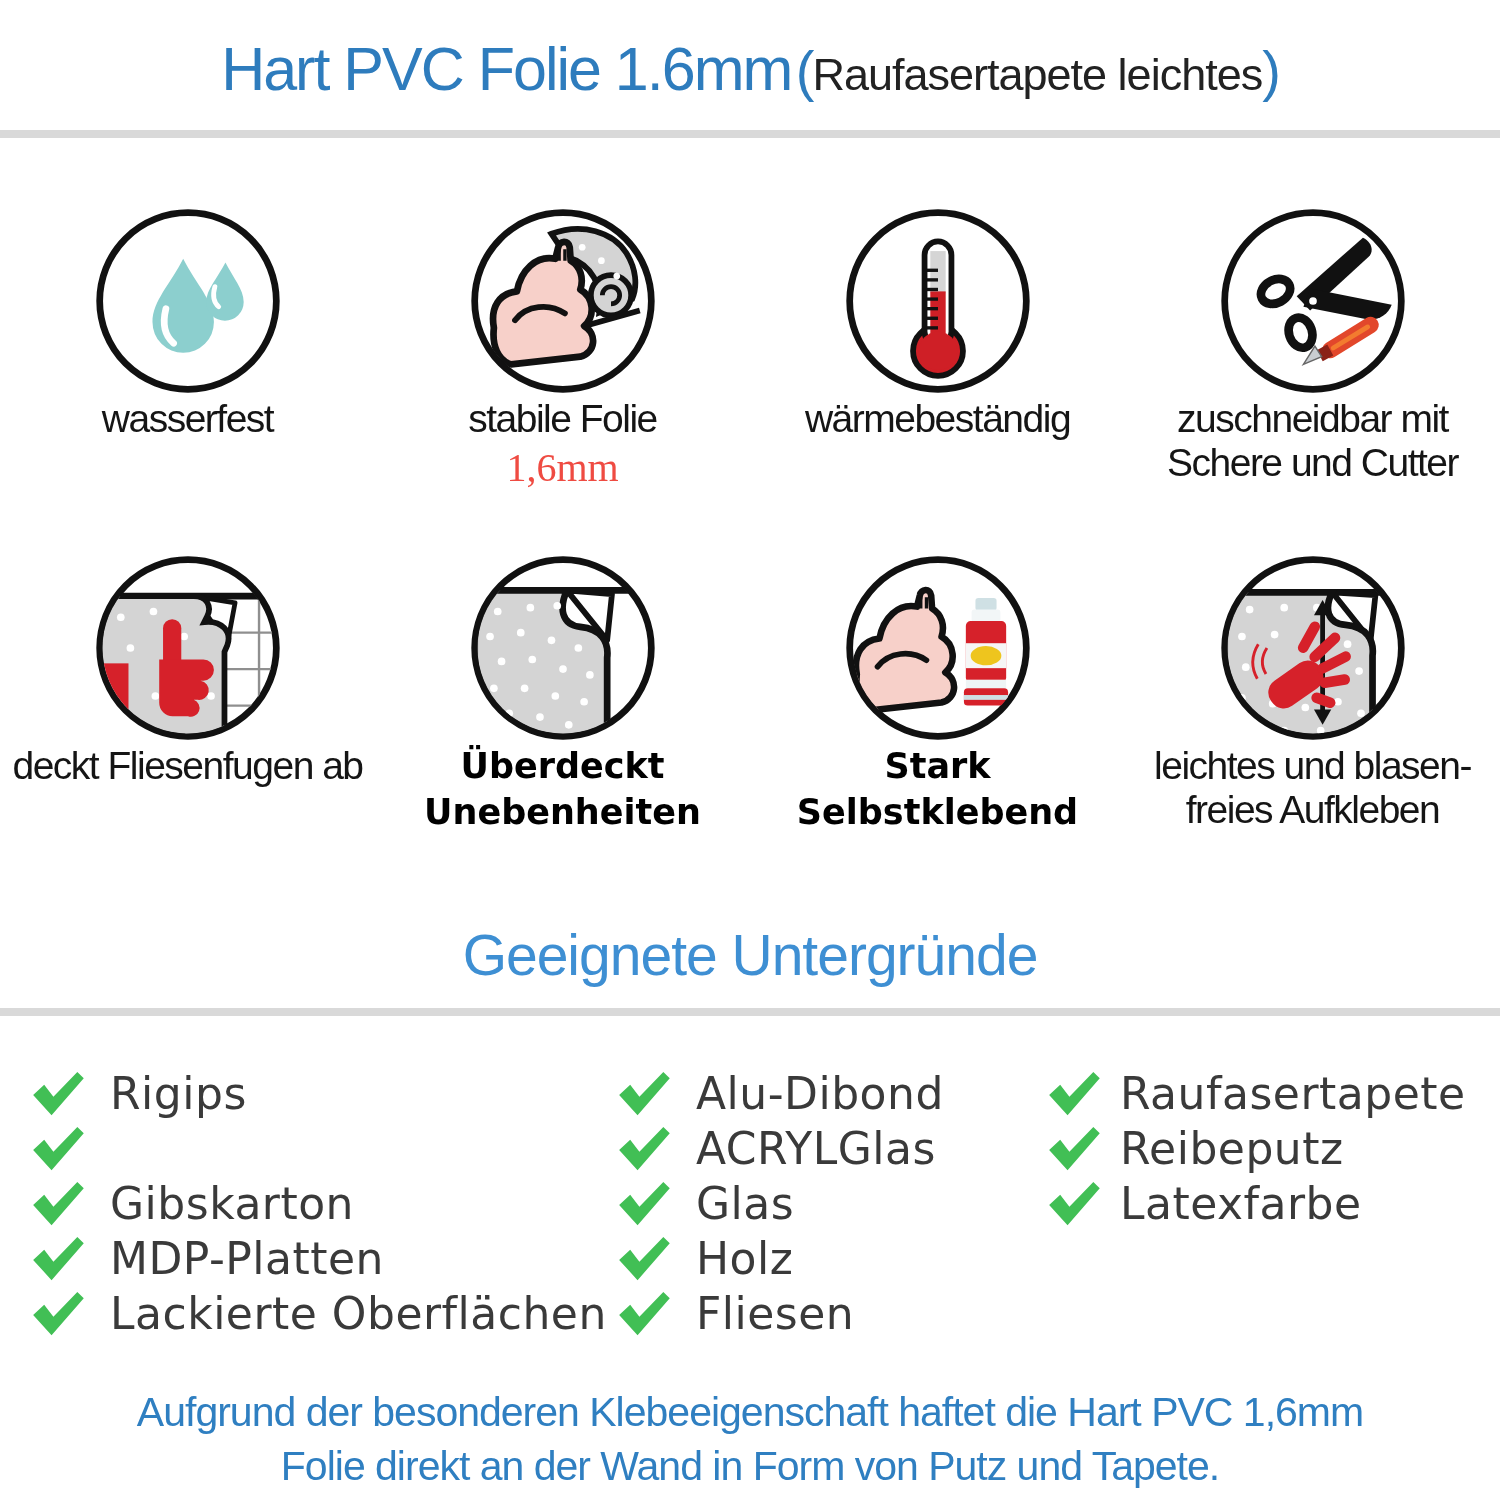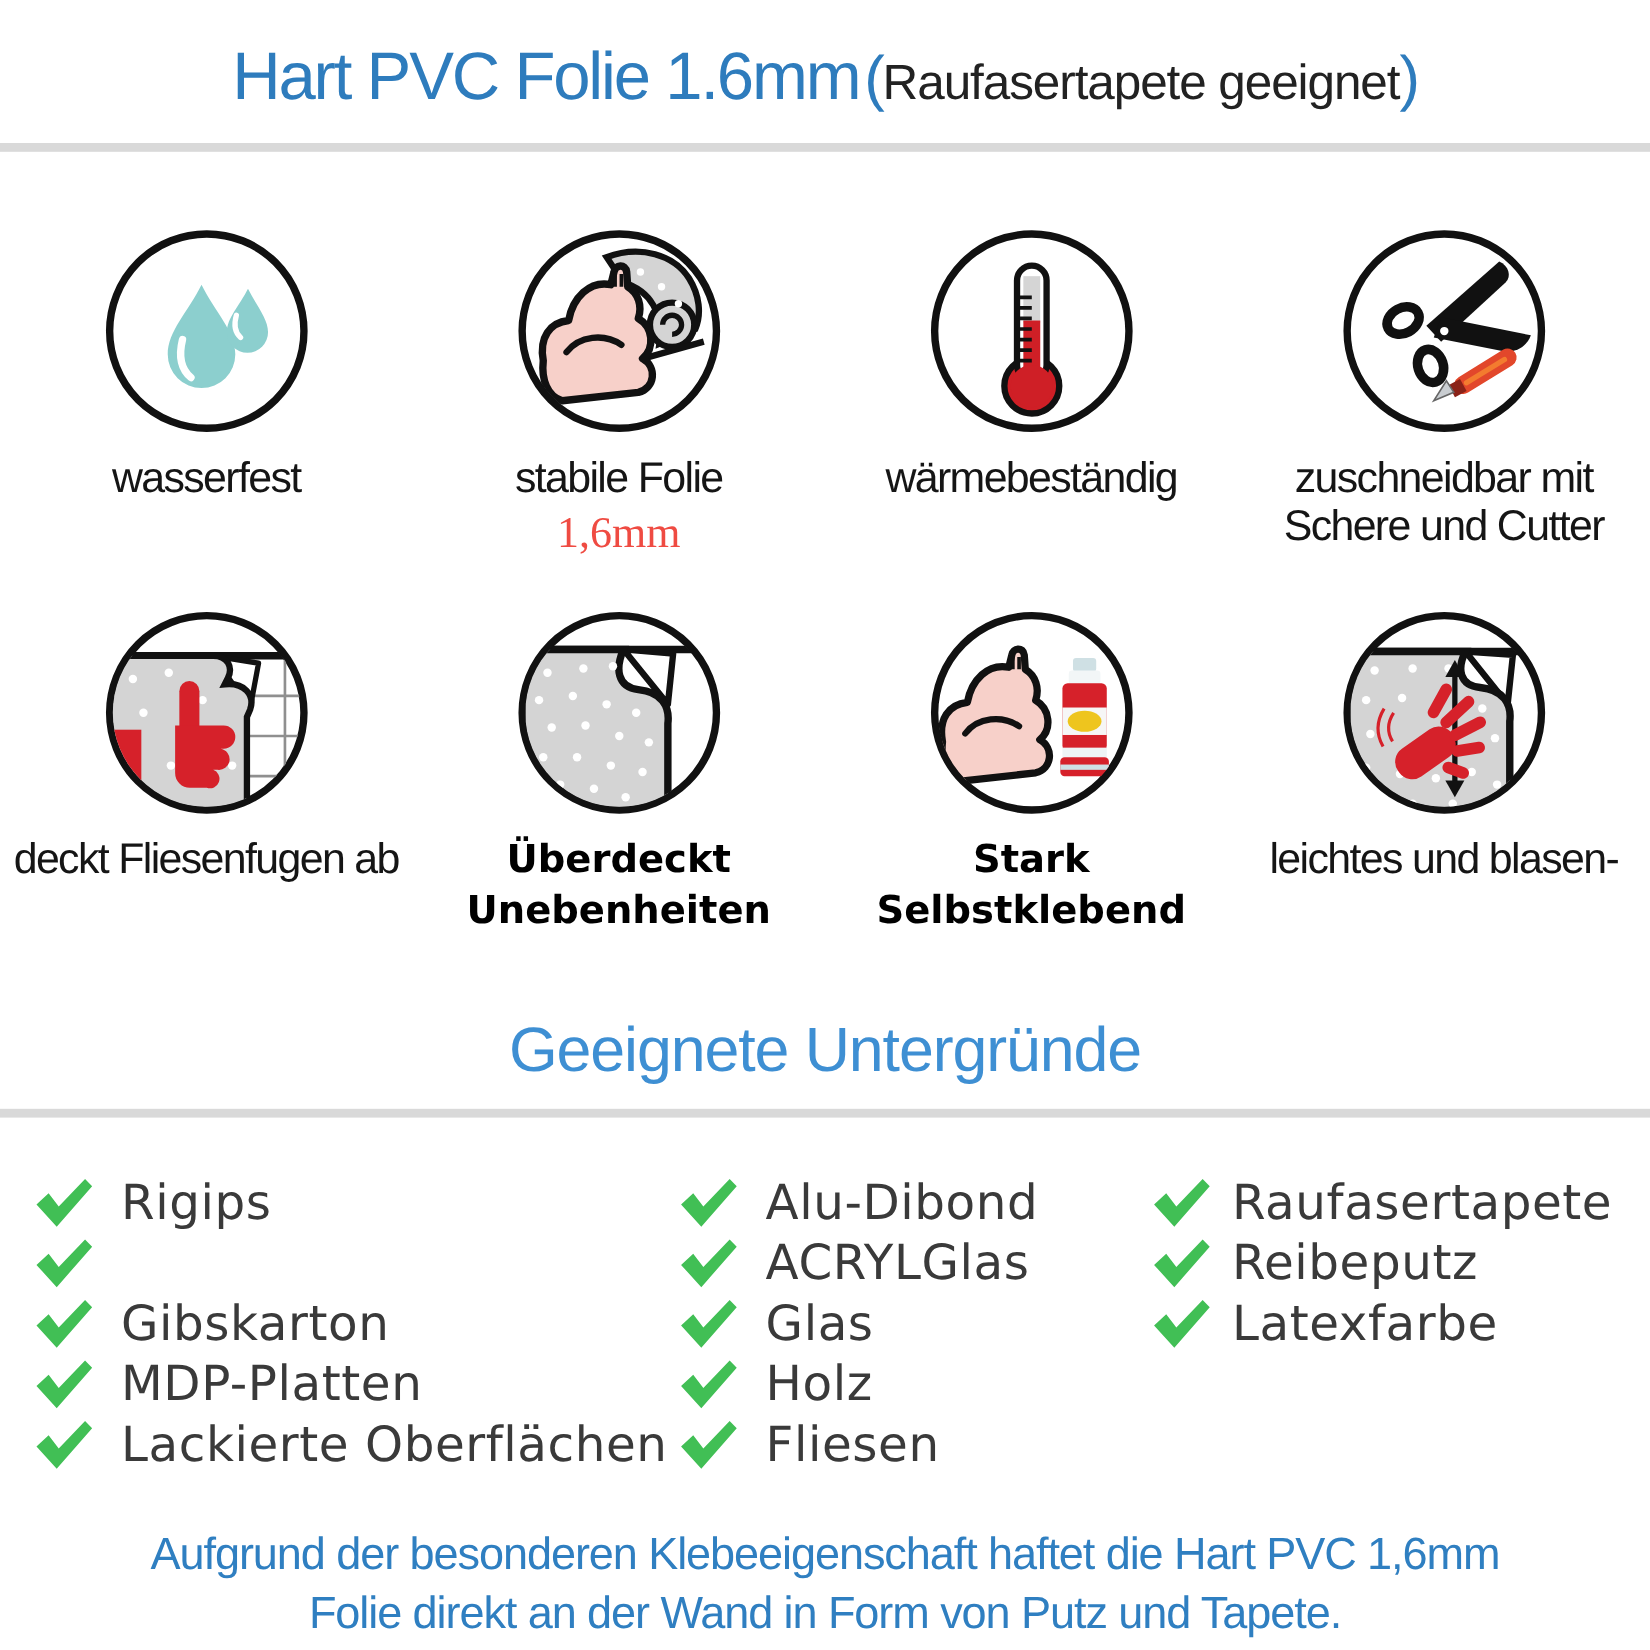--- a/index.html
+++ b/index.html
@@ -15,21 +15,21 @@
   .divider{position:absolute;left:0;width:100%;height:8px;background:#d9d9d9;}
   #divider1{top:130px;}
   #divider2{top:1008px;}
 
   
   .feat-row{position:absolute;left:0;width:1500px;display:grid;grid-template-columns:repeat(4,375px);}
   #feat-row1{top:205px;}
   #feat-row2{top:552px;}
   .feat-cell{display:flex;flex-direction:column;align-items:center;}
   .circ-icon{width:192px;height:192px;display:block;}
-  .caption{margin-top:16px;text-align:center;font-size:39px;line-height:1.13;
+  .caption{margin-top:0;text-align:center;font-size:39px;line-height:1.13;
            letter-spacing:-1.5px;color:#151515;}
   .cap-bold{font-family:"DejaVu Sans",sans-serif;font-weight:bold;font-size:35px;
             letter-spacing:0;color:#000;line-height:1.3;}
   .highlight{color:#ef4b42;font-size:40px;letter-spacing:0;margin-top:4px;font-family:Liberation Serif, serif;}
 
   
   .section-title{position:absolute;top:922px;left:0;width:100%;text-align:center;
                  font-size:57px;letter-spacing:-1px;color:#3e8fd3;}
   .checklist{position:absolute;top:1066px;left:0;width:1500px;height:310px;}
   .check-col{position:absolute;top:0;}
@@ -46,21 +46,21 @@
   .footer{position:absolute;top:1385px;left:0;width:100%;text-align:center;
           font-size:41px;line-height:1.32;color:#2f7fc1;letter-spacing:-1px;}
 </style>
 </head>
 <body>
 
 <div id="canvas">
 
   <div class="title">
     <span class="main">Hart PVC Folie 1.6mm</span>
-    <span class="paren">(</span><span class="paren-text">Raufasertapete geeignet</span><span class="paren">)</span>
+    <span class="paren">(</span><span class="paren-text">Raufasertapete leichtes</span><span class="paren">)</span>
   </div>
 
   <div class="divider" id="divider1"></div>
 
   <div class="feat-row" id="feat-row1">
 
     <div class="feat-cell">
       <svg class="circ-icon" viewBox="0 0 200 200">
         <circle cx="100" cy="100" r="92" fill="#fff" stroke="#111" stroke-width="7"></circle>
         <path d="M95,56 C108,82 127,100 127,122 a32,32 0 1,1 -64,0 C63,100 82,82 95,56 Z" fill="#8ccfce"></path>
@@ -292,21 +292,21 @@
             <rect x="102" y="102" width="36" height="11" rx="5.5" transform="rotate(-26 102 107)"></rect>
             <rect x="106" y="115" width="40" height="11" rx="5.5" transform="rotate(-8 106 120)"></rect>
             <rect x="106" y="128" width="38" height="11" rx="5.5" transform="rotate(8 106 133)"></rect>
             <rect x="100" y="140" width="32" height="11" rx="5.5" transform="rotate(26 100 145)"></rect>
             <rect x="86" y="146" width="26" height="11" rx="5.5" transform="rotate(55 86 151)"></rect>
           </g>
           <path d="M52,100 q-9,14 -1,27" stroke="#d6212a" stroke-width="3" fill="none"></path>
           <path d="M43,96 q-11,18 -1,36" stroke="#d6212a" stroke-width="3" fill="none"></path>
         </g>
       </svg>
-      <div class="caption"><span>leichtes und blasen-</span><br></div>
+      <div class="caption"><span>leichtes und blasen-</span><br><span>freies Aufkleben</span></div>
     </div>
   </div>
 
   <div class="section-title">Geeignete Untergründe</div>
   <div class="divider" id="divider2"></div>
 
   <div class="checklist">
     <div class="check-col" id="col1">
         <div class="check-item">
           <svg class="chk" viewBox="0 0 60 50">

